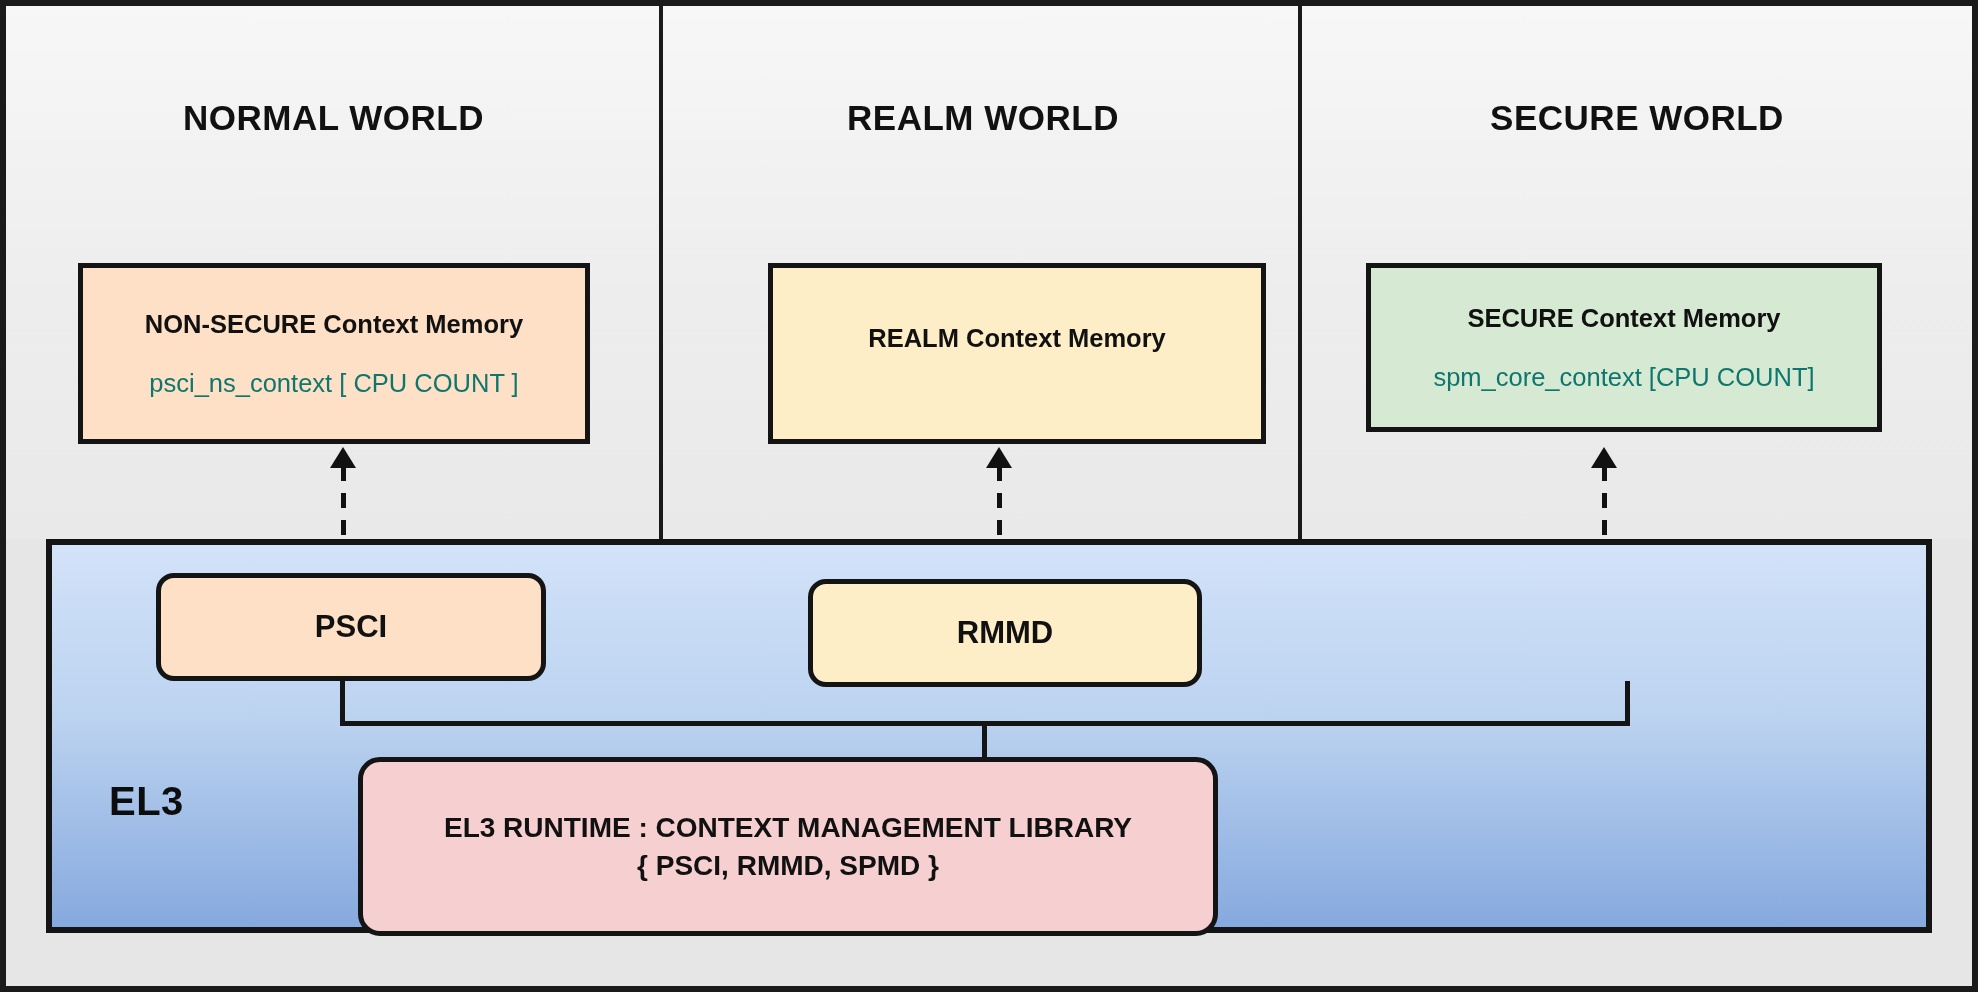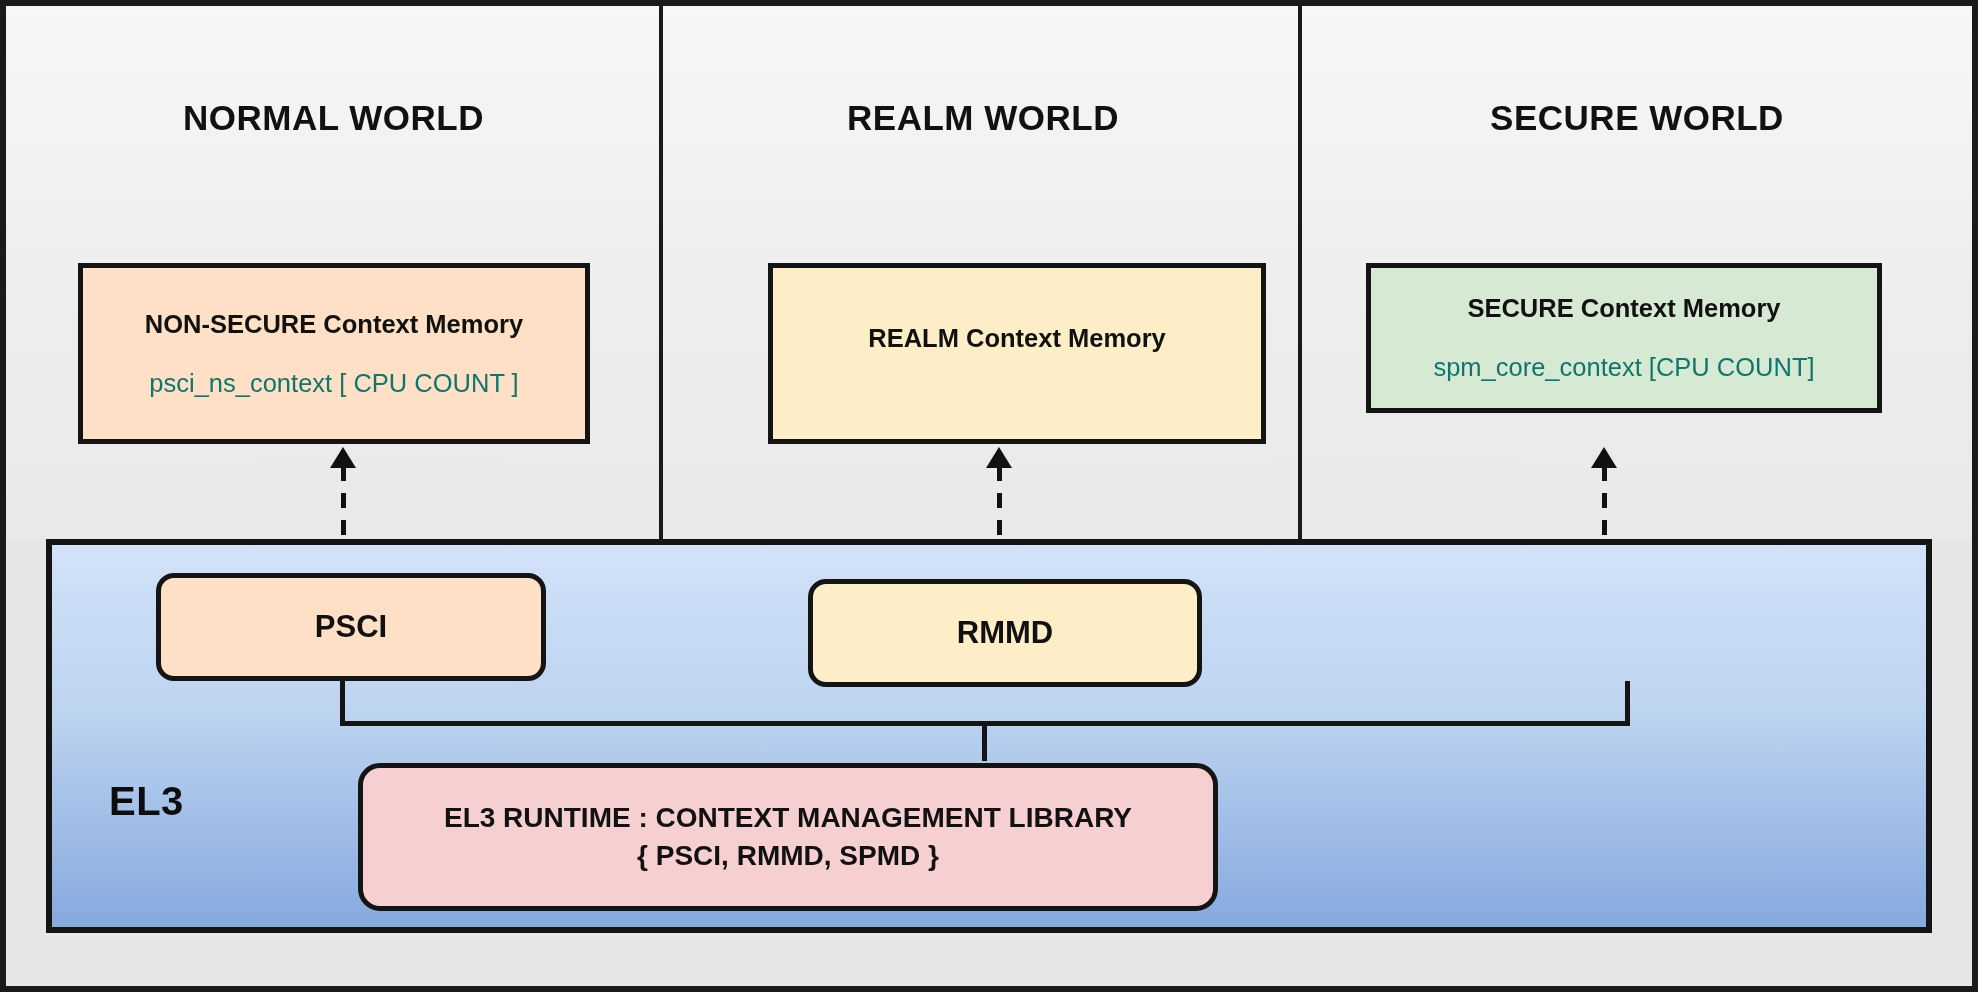--- a/index.html
+++ b/index.html
@@ -199,21 +199,21 @@
 
   <div class="ctx-box" style="left:72px; top:257px; width:512px; height:181px; background:#fde0c5;">
     <div class="ctx-title">NON-SECURE Context Memory</div>
     <div class="ctx-sub">psci_ns_context  [ CPU COUNT ]</div>
   </div>
 
   <div class="ctx-box" style="left:762px; top:257px; width:498px; height:181px; background:#fdeec8;">
     <div class="ctx-title">REALM Context Memory</div>
   </div>
 
-  <div class="ctx-box" style="left:1360px; top:257px; width:516px; height:150px; background:#d6e9d2;">
+  <div class="ctx-box" style="left:1360px; top:257px; width:516px; height:169px; background:#d6e9d2;">
     <div class="ctx-title">SECURE Context Memory</div>
     <div class="ctx-sub">spm_core_context  [CPU COUNT]</div>
   </div>
 
   <div class="dash-arrow" style="left:335px; top:460px; height:113px;">
     <div class="dash-line"></div>
     <div class="arrow-head-up"></div>
     <div class="arrow-head-down"></div>
   </div>
 
@@ -242,19 +242,19 @@
 
 
     <div class="conn" style="left:288px; top:136px; width:5px; height:44px;"></div>
 
     <div class="conn" style="left:1573px; top:136px; width:5px; height:44px;"></div>
 
     <div class="conn" style="left:288px; top:176px; width:1290px; height:5px;"></div>
 
     <div class="conn" style="left:930px; top:176px; width:5px; height:40px;"></div>
 
-    <div class="lib-box" style="left:306px; top:218px; width:860px; height:148px; background:#f6cfd1;">
+    <div class="lib-box" style="left:306px; top:212px; width:860px; height:179px; background:#f6cfd1;">
       <div class="lib-line">EL3 RUNTIME : CONTEXT MANAGEMENT LIBRARY</div>
       <div class="lib-line">{ PSCI, RMMD, SPMD }</div>
     </div>
   </div>
 
 </div>
 
 </body></html>

